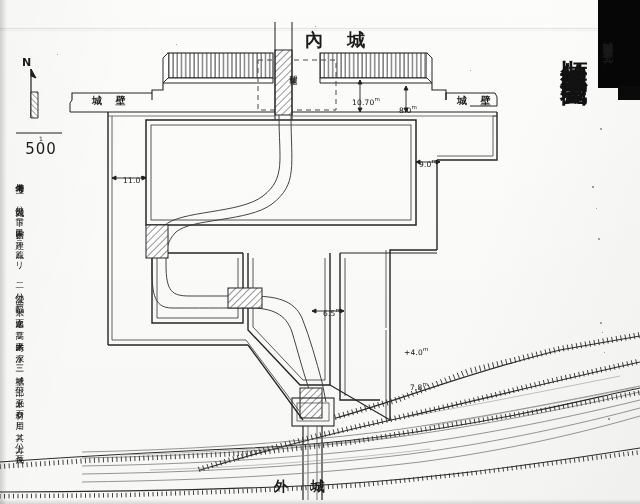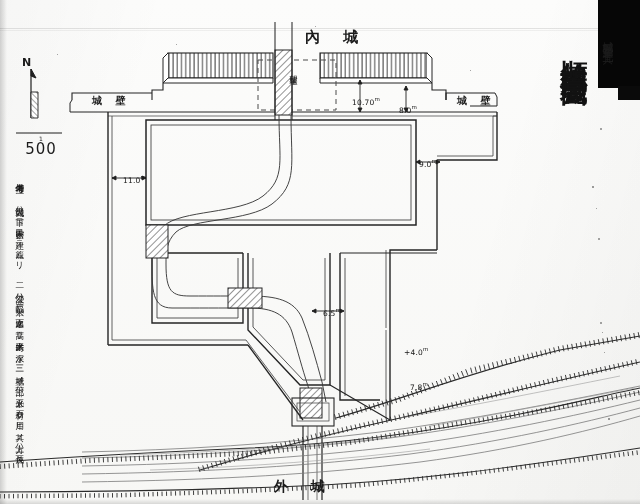--- a/index.html
+++ b/index.html
@@ -96,21 +96,21 @@
     position: absolute;
     right: 26px;
     top: 32px;
     font-size: 11px;
     letter-spacing: 2px;
     color: #1d1d1d;
   }
 
   .lbl-inner-city {
     left: 305px; top: 28px;
-    font-size: 15px; letter-spacing: 9px; font-weight: 600;
+    font-size: 18px; letter-spacing: 9px; font-weight: 600;
   }
   .lbl-outer-city {
     left: 274px; top: 478px;
     font-size: 14px; letter-spacing: 9px; font-weight: 600; text-align: right;
   }
   .lbl-wall-left {
     left: 92px; top: 94px;
     font-size: 10px; letter-spacing: 5px; font-weight: 600;
   }
   .lbl-wall-right {

